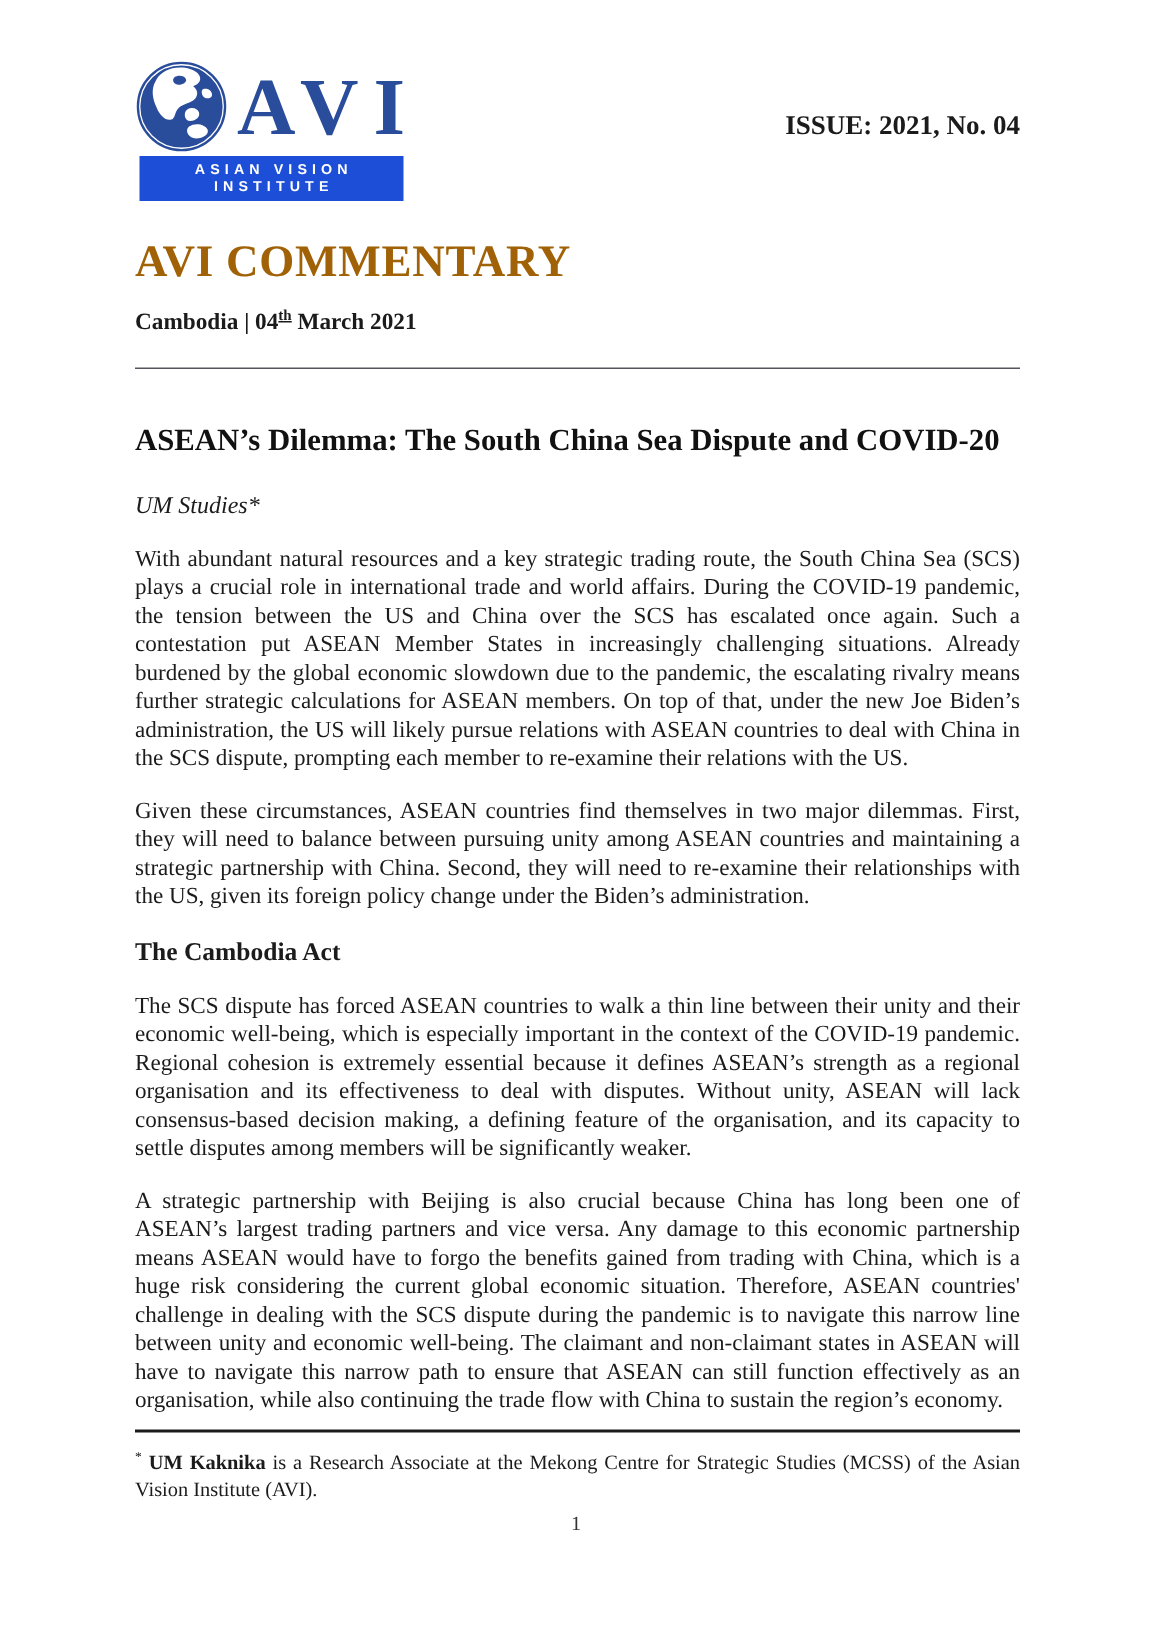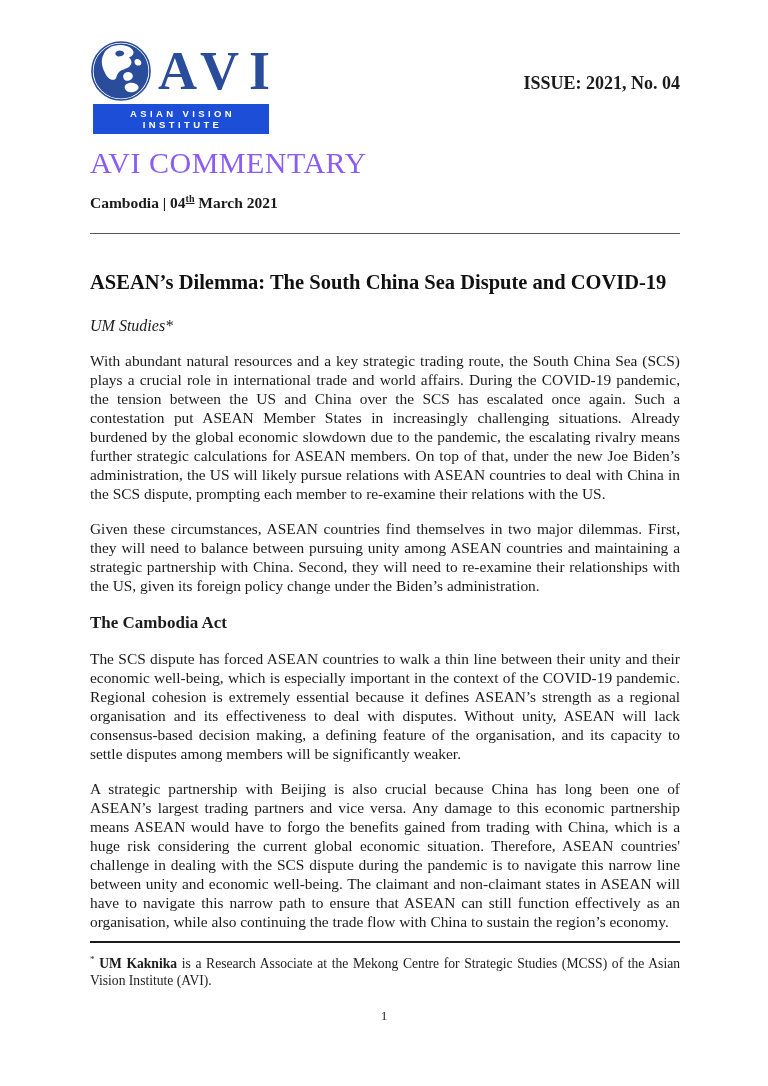--- a/index.html
+++ b/index.html
@@ -51,23 +51,23 @@
   .issue {
     font-weight: bold;
     font-size: 18px;
     margin-top: 33px;
     white-space: nowrap;
     text-align: center;
   }
 
   
   .commentary-title {
-    margin-top: 12px;
-    color: #8b5cf6;
-    font-weight: normal;
+    margin-top: 24px;
+    color: #a16207;
+    font-weight: bold;
     font-size: 30px;
     letter-spacing: 0.5px;
   }
   .dateline {
     margin-top: 13px;
     font-weight: bold;
     font-size: 15.5px;
   }
   .dateline sup { font-size: 10px; text-decoration: underline; }
   .rule-thin {
@@ -152,21 +152,21 @@
       </div>
       <div class="issue">ISSUE: 2021, No. 04</div>
     </div>
 
     <div class="commentary-title">AVI COMMENTARY</div>
 
     <div class="dateline"><span>Cambodia | 04</span><sup>th</sup><span> March 2021</span></div>
 
     <hr class="rule-thin">
 
-    <div class="article-title">ASEAN’s Dilemma: The South China Sea Dispute and COVID-19</div>
+    <div class="article-title">ASEAN’s Dilemma: The South China Sea Dispute and COVID-20</div>
 
     <div class="author">UM Studies*</div>
 
     <p class="para">With abundant natural resources and a key strategic trading route, the South China Sea (SCS) plays a crucial role in international trade and world affairs. During the COVID-19 pandemic, the tension between the US and China over the SCS has escalated once again. Such a contestation put ASEAN Member States in increasingly challenging situations. Already burdened by the global economic slowdown due to the pandemic, the escalating rivalry means further strategic calculations for ASEAN members. On top of that, under the new Joe Biden’s administration, the US will likely pursue relations with ASEAN countries to deal with China in the SCS dispute, prompting each member to re-examine their relations with the US.</p>
     <p class="para">Given these circumstances, ASEAN countries find themselves in two major dilemmas. First, they will need to balance between pursuing unity among ASEAN countries and maintaining a strategic partnership with China. Second, they will need to re-examine their relationships with the US, given its foreign policy change under the Biden’s administration.</p>
 
     <div class="section-heading">The Cambodia Act</div>
 
     <p class="para">The SCS dispute has forced ASEAN countries to walk a thin line between their unity and their economic well-being, which is especially important in the context of the COVID-19 pandemic. Regional cohesion is extremely essential because it defines ASEAN’s strength as a regional organisation and its effectiveness to deal with disputes. Without unity, ASEAN will lack consensus-based decision making, a defining feature of the organisation, and its capacity to settle disputes among members will be significantly weaker.</p>
     <p class="para">A strategic partnership with Beijing is also crucial because China has long been one of ASEAN’s largest trading partners and vice versa. Any damage to this economic partnership means ASEAN would have to forgo the benefits gained from trading with China, which is a huge risk considering the current global economic situation. Therefore, ASEAN countries' challenge in dealing with the SCS dispute during the pandemic is to navigate this narrow line between unity and economic well-being. The claimant and non-claimant states in ASEAN will have to navigate this narrow path to ensure that ASEAN can still function effectively as an organisation, while also continuing the trade flow with China to sustain the region’s economy.</p>

